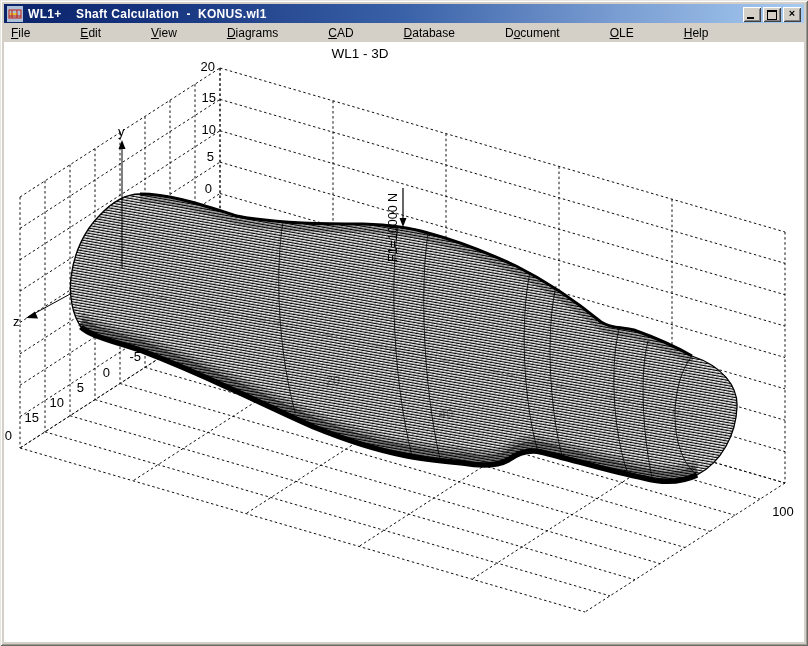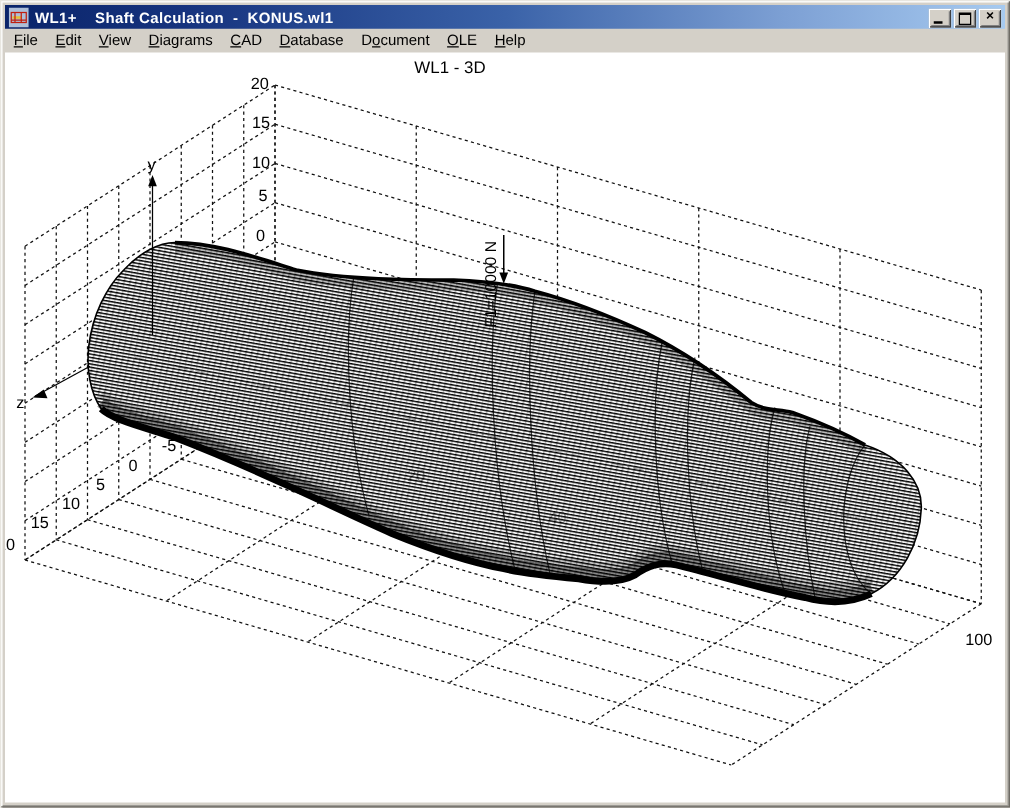--- a/index.html
+++ b/index.html
@@ -26,22 +26,23 @@
   .win-controls{position:absolute;right:3px;top:3px;display:flex;gap:2px;}
   .ctl-btn{
     width:18px;height:15px;background:#d4d0c8;position:relative;
     box-shadow:inset 1px 1px 0 #fff, inset -1px -1px 0 #404040, inset 2px 2px 0 #d4d0c8, inset -2px -2px 0 #808080;
     font-size:11px;line-height:13px;text-align:center;font-weight:bold;color:#000;
   }
   .glyph-min{position:absolute;left:4px;bottom:3px;width:7px;height:2px;background:#000;}
   .glyph-max{position:absolute;left:4px;top:3px;width:8px;height:7px;border:1px solid #000;border-top-width:2px;}
   .menubar{
     position:absolute;left:4px;top:24px;right:4px;height:18px;
-    background:#d4d0c8;font-size:12px;display:flex;
+    background:#d4d0c8;font-size:12px;display:flex;align-items:center;
     border-bottom:1px solid #d4d0c8;
+    gap:36px;
   }
   .menu-item{padding:1px 7px 2px 7px;color:#000;}
   .menu-item u{text-decoration:underline;}
   .client{
     position:absolute;left:4px;top:42px;width:800px;height:600px;
     background:#fff;overflow:hidden;
   }
   .client svg{display:block;}
   text{font-family:"Liberation Sans",sans-serif;}
 </style>

